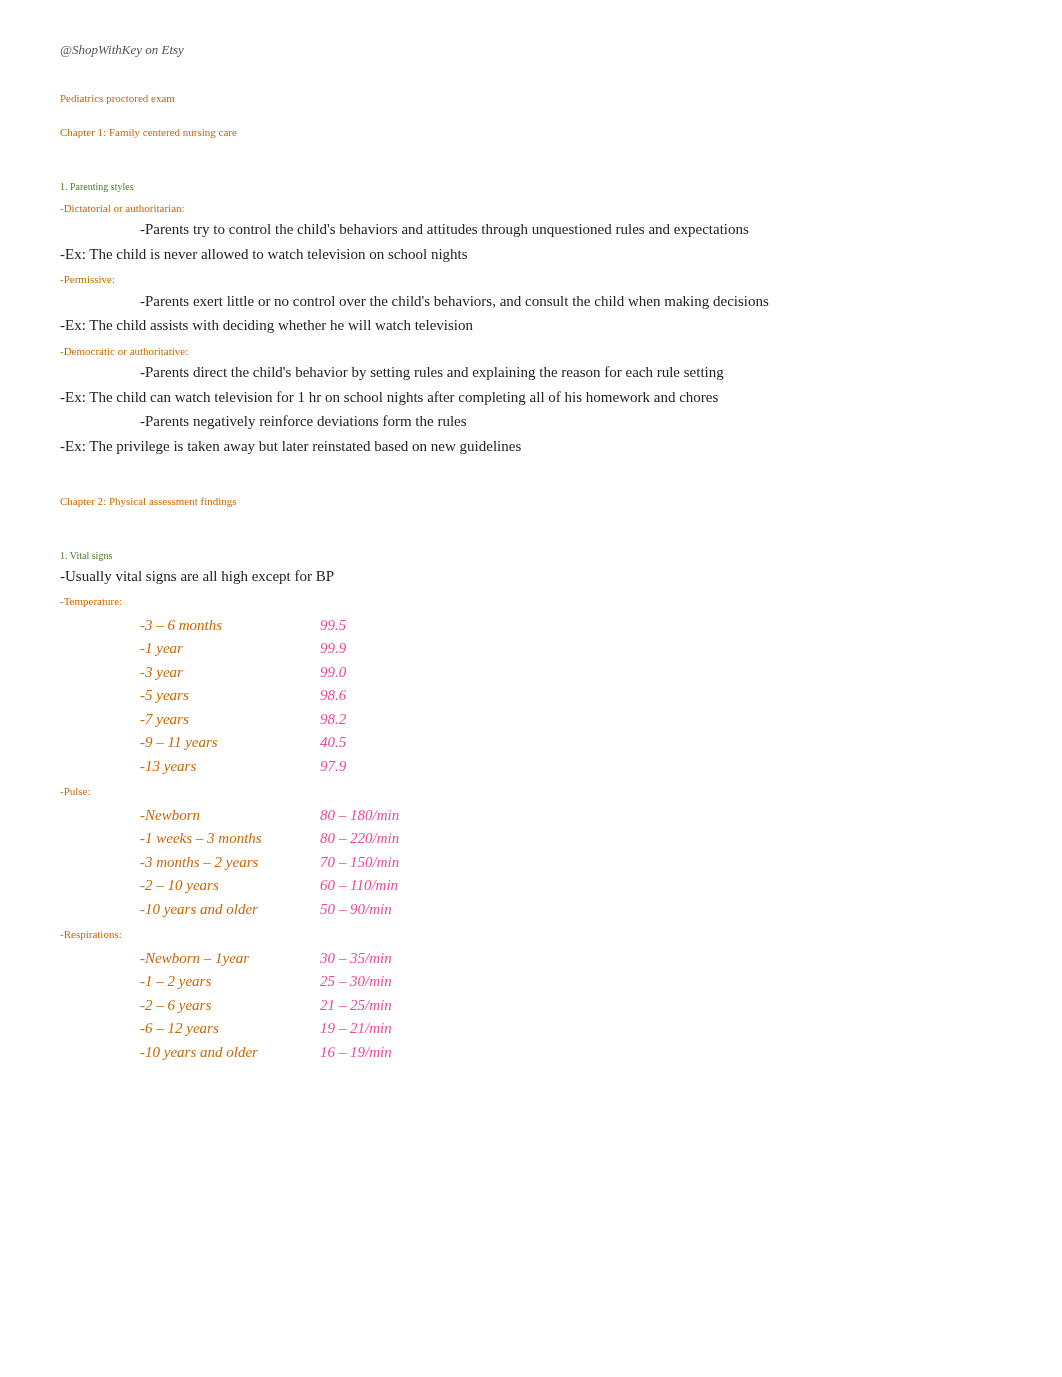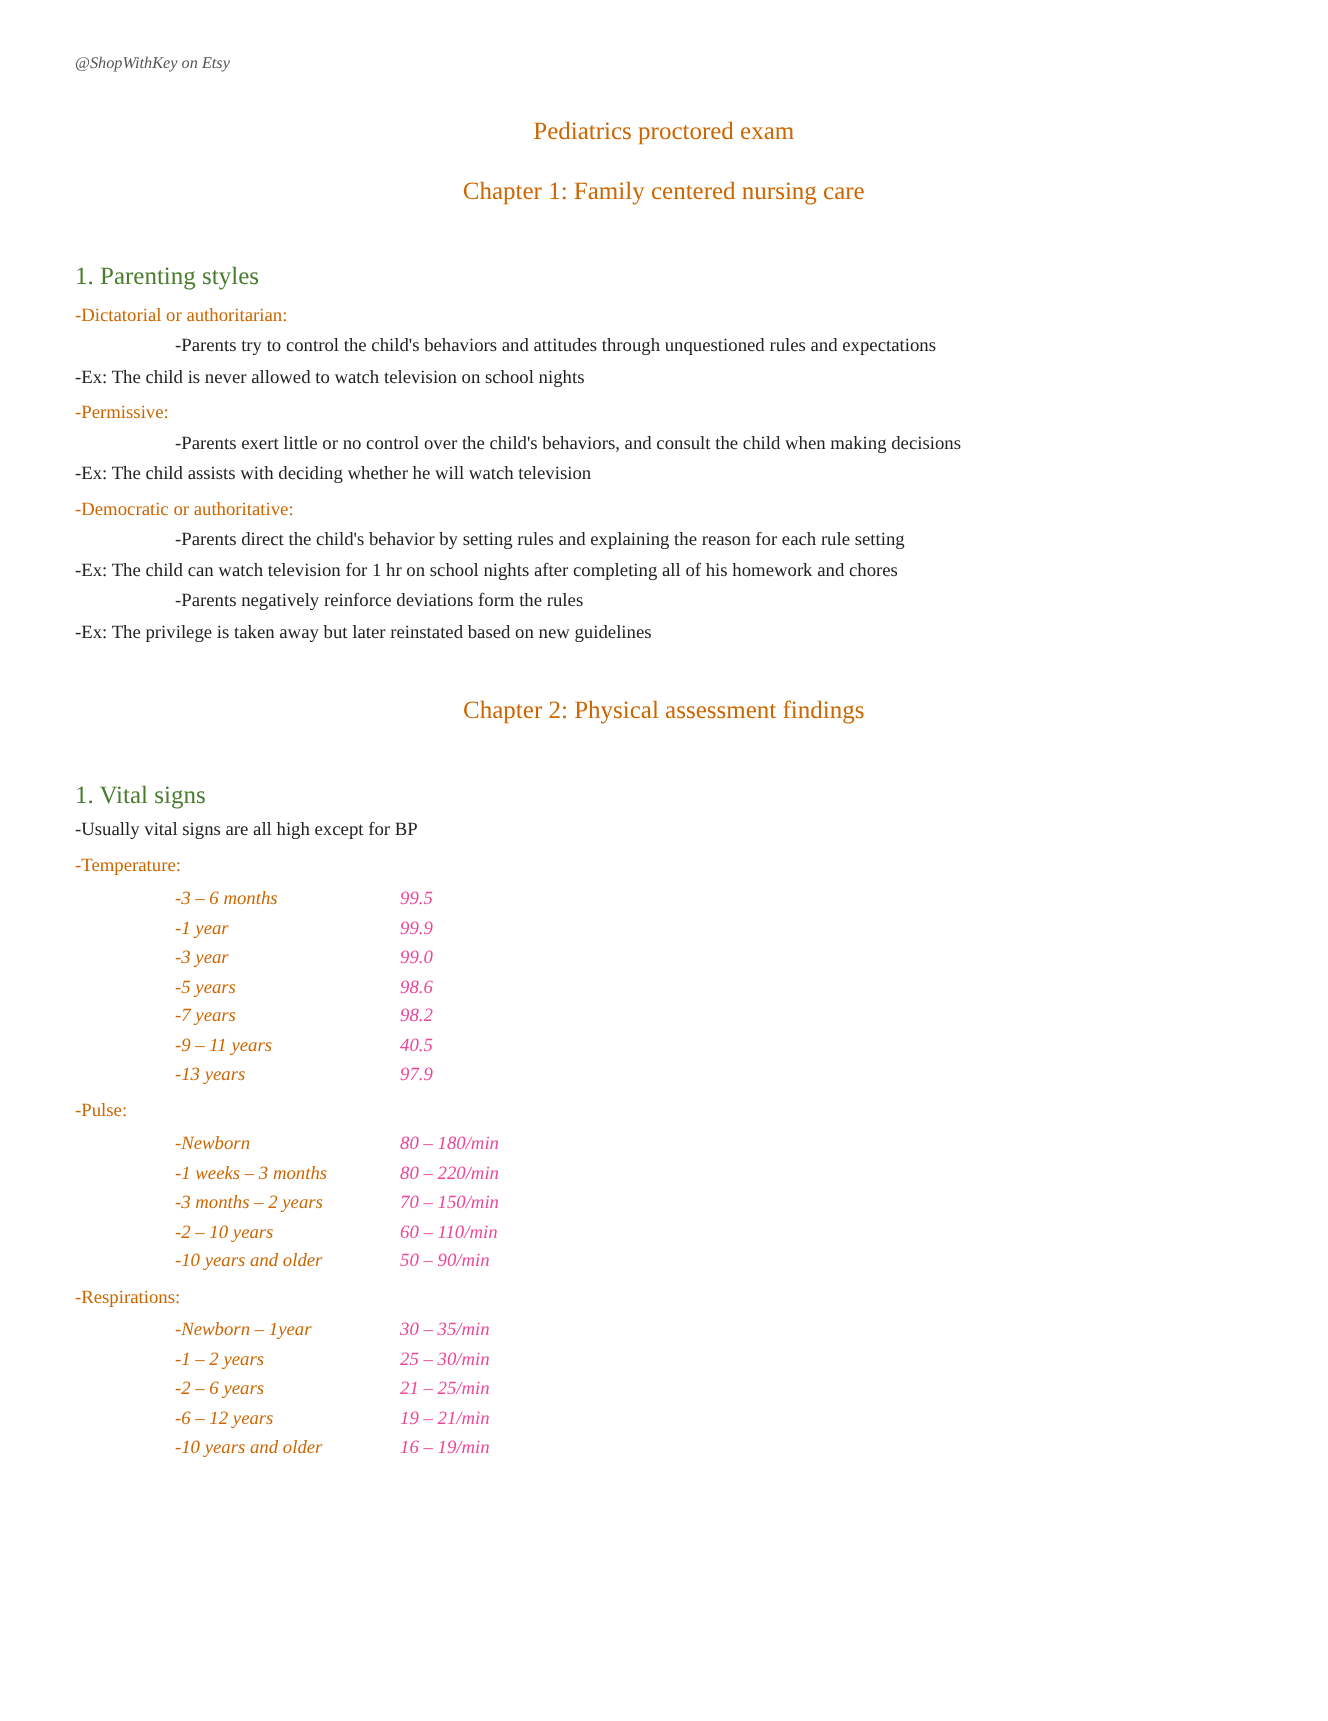--- a/index.html
+++ b/index.html
@@ -13,34 +13,33 @@
       padding: 40px 60px 60px 60px;
       line-height: 1.5;
     }
     .watermark {
       font-size: 13px;
       color: #555;
       margin-bottom: 30px;
       font-style: italic;
     }
     .chapter-title {
-      text-align: center;
       color: #cc6600;
-      font-size: 20px;
+      font-size: 11px;
       margin: 18px 0 18px 0;
     }
     .section-heading {
       color: #4a7c2f;
-      font-size: 20px;
+      font-size: 10px;
       margin-top: 14px;
       margin-bottom: 2px;
     }
     .subsection-heading {
       color: #cc6600;
-      font-size: 15px;
+      font-size: 11px;
       margin-top: 6px;
       margin-bottom: 2px;
     }
     .indent1 {
       margin-left: 80px;
     }
     .indent2 {
       font-family: Liberation Serif, serif;
     }
     .body-text {

